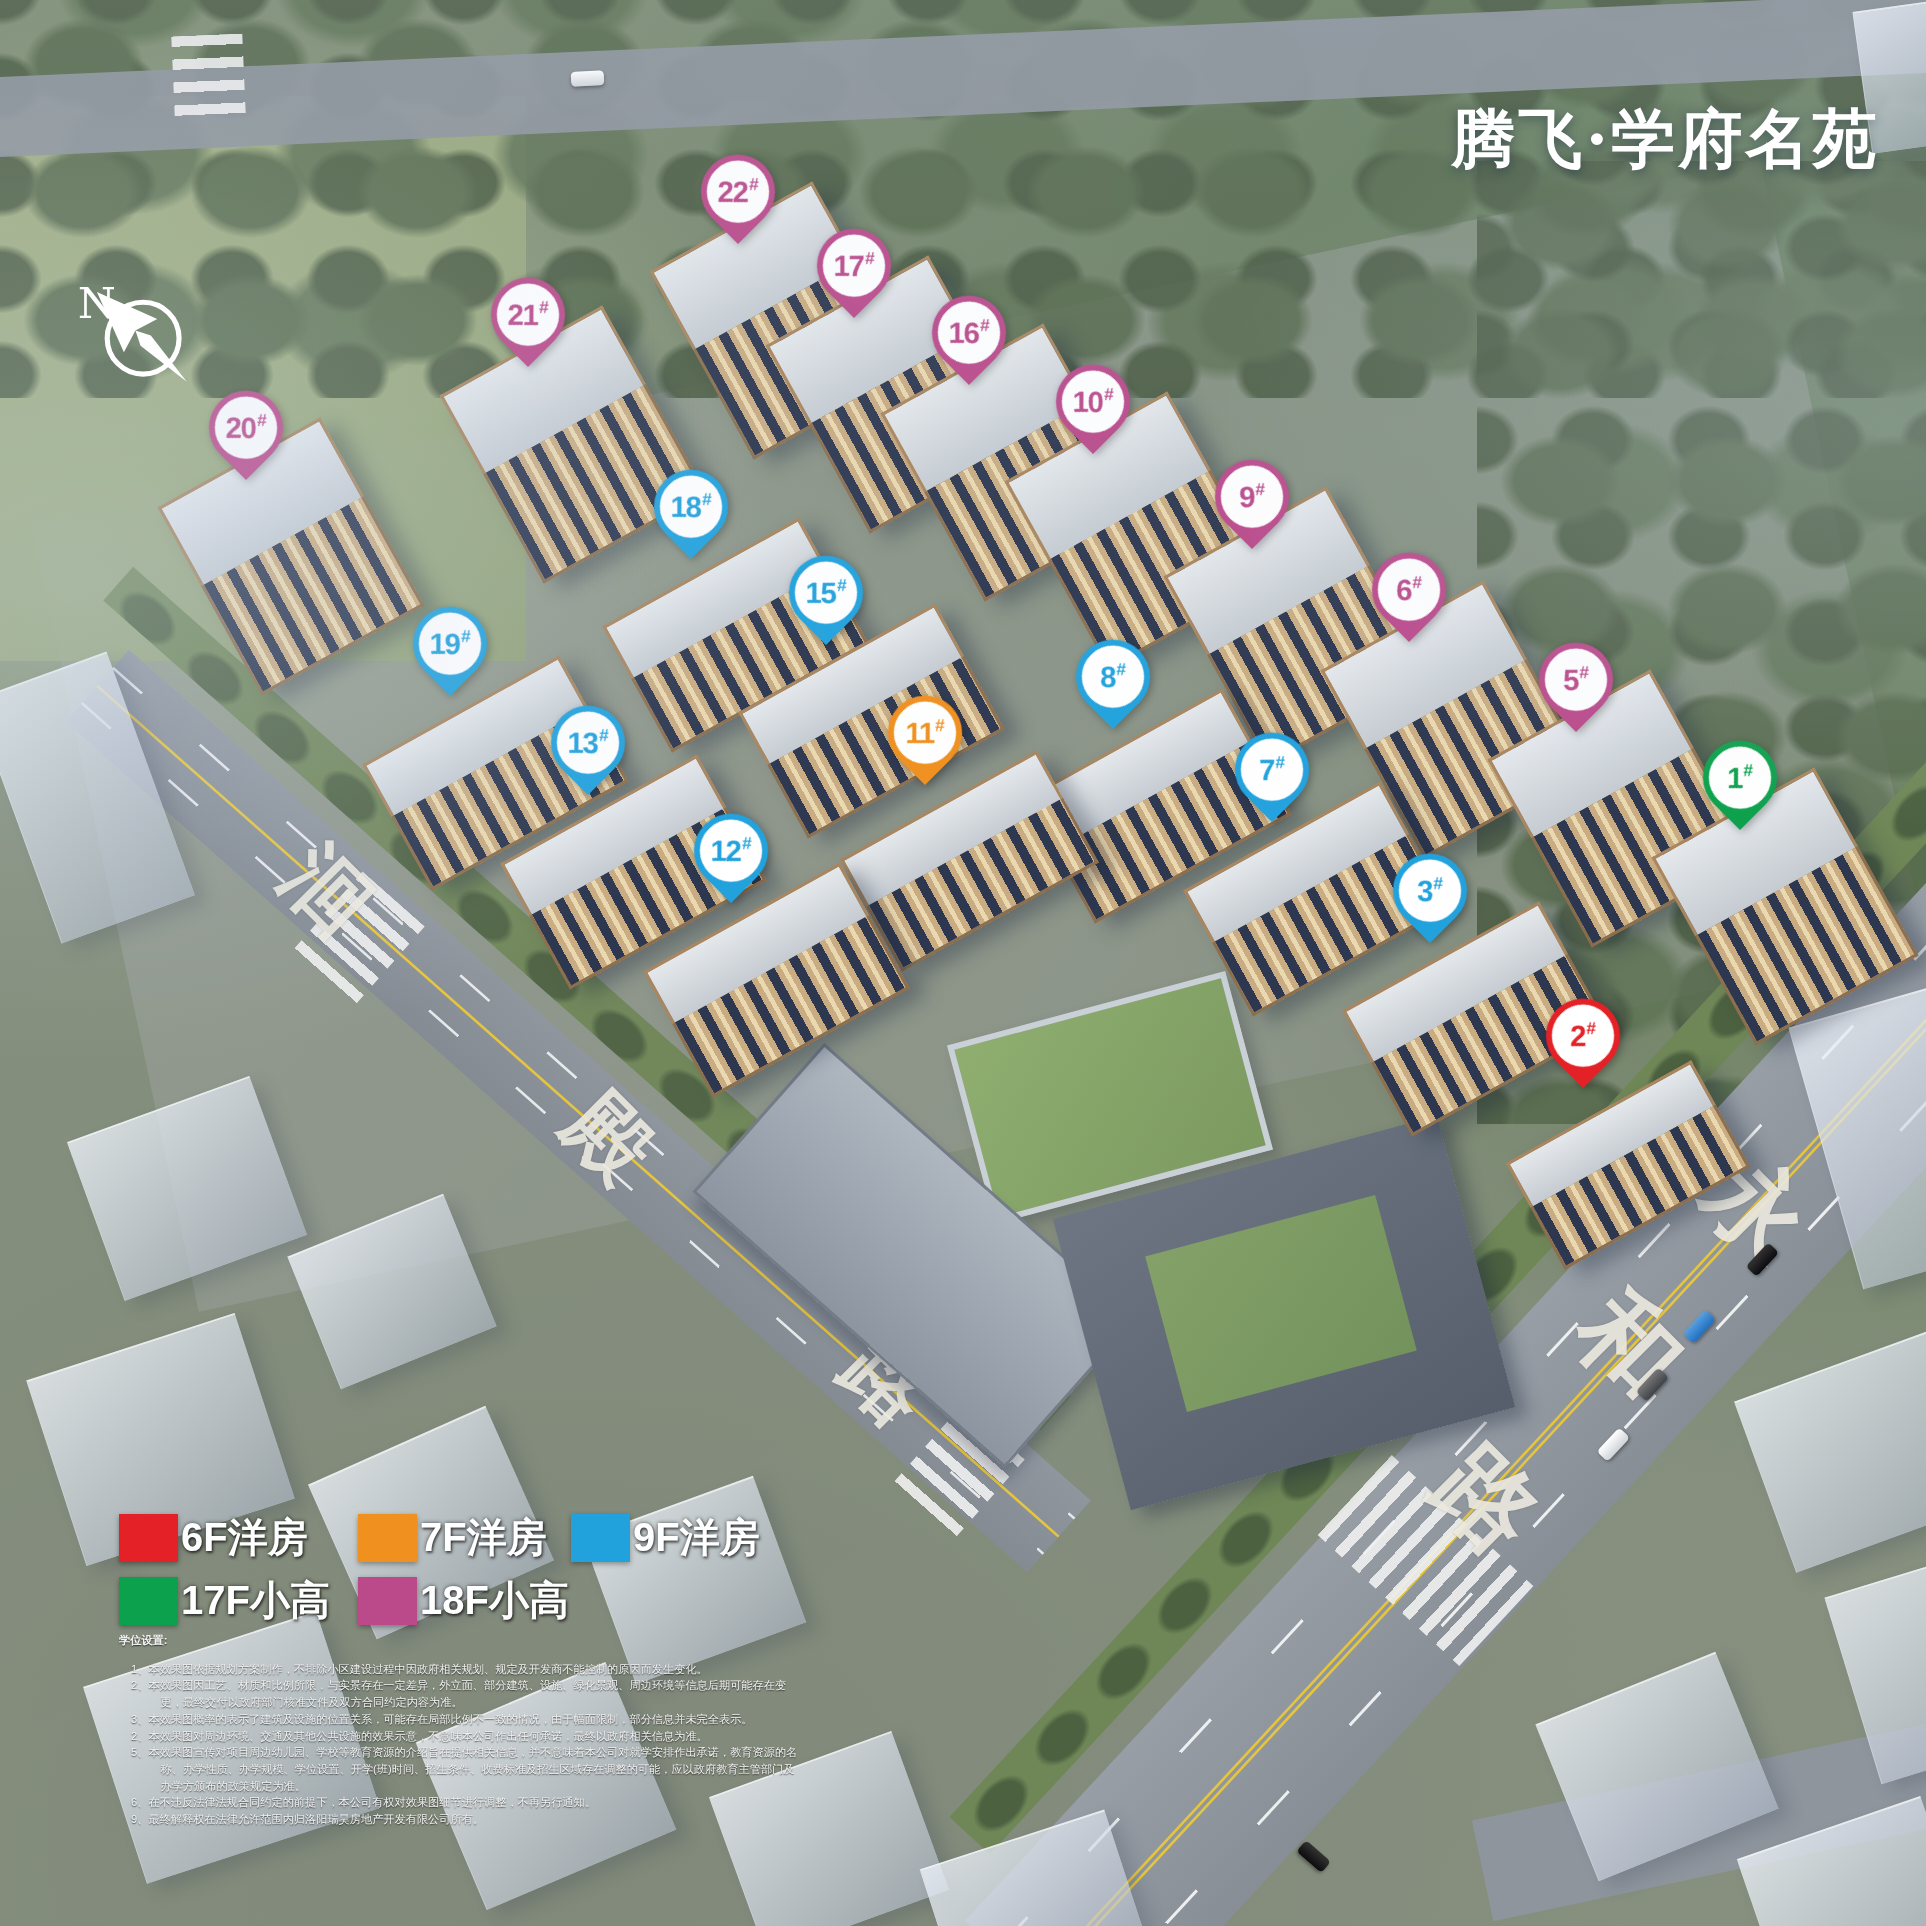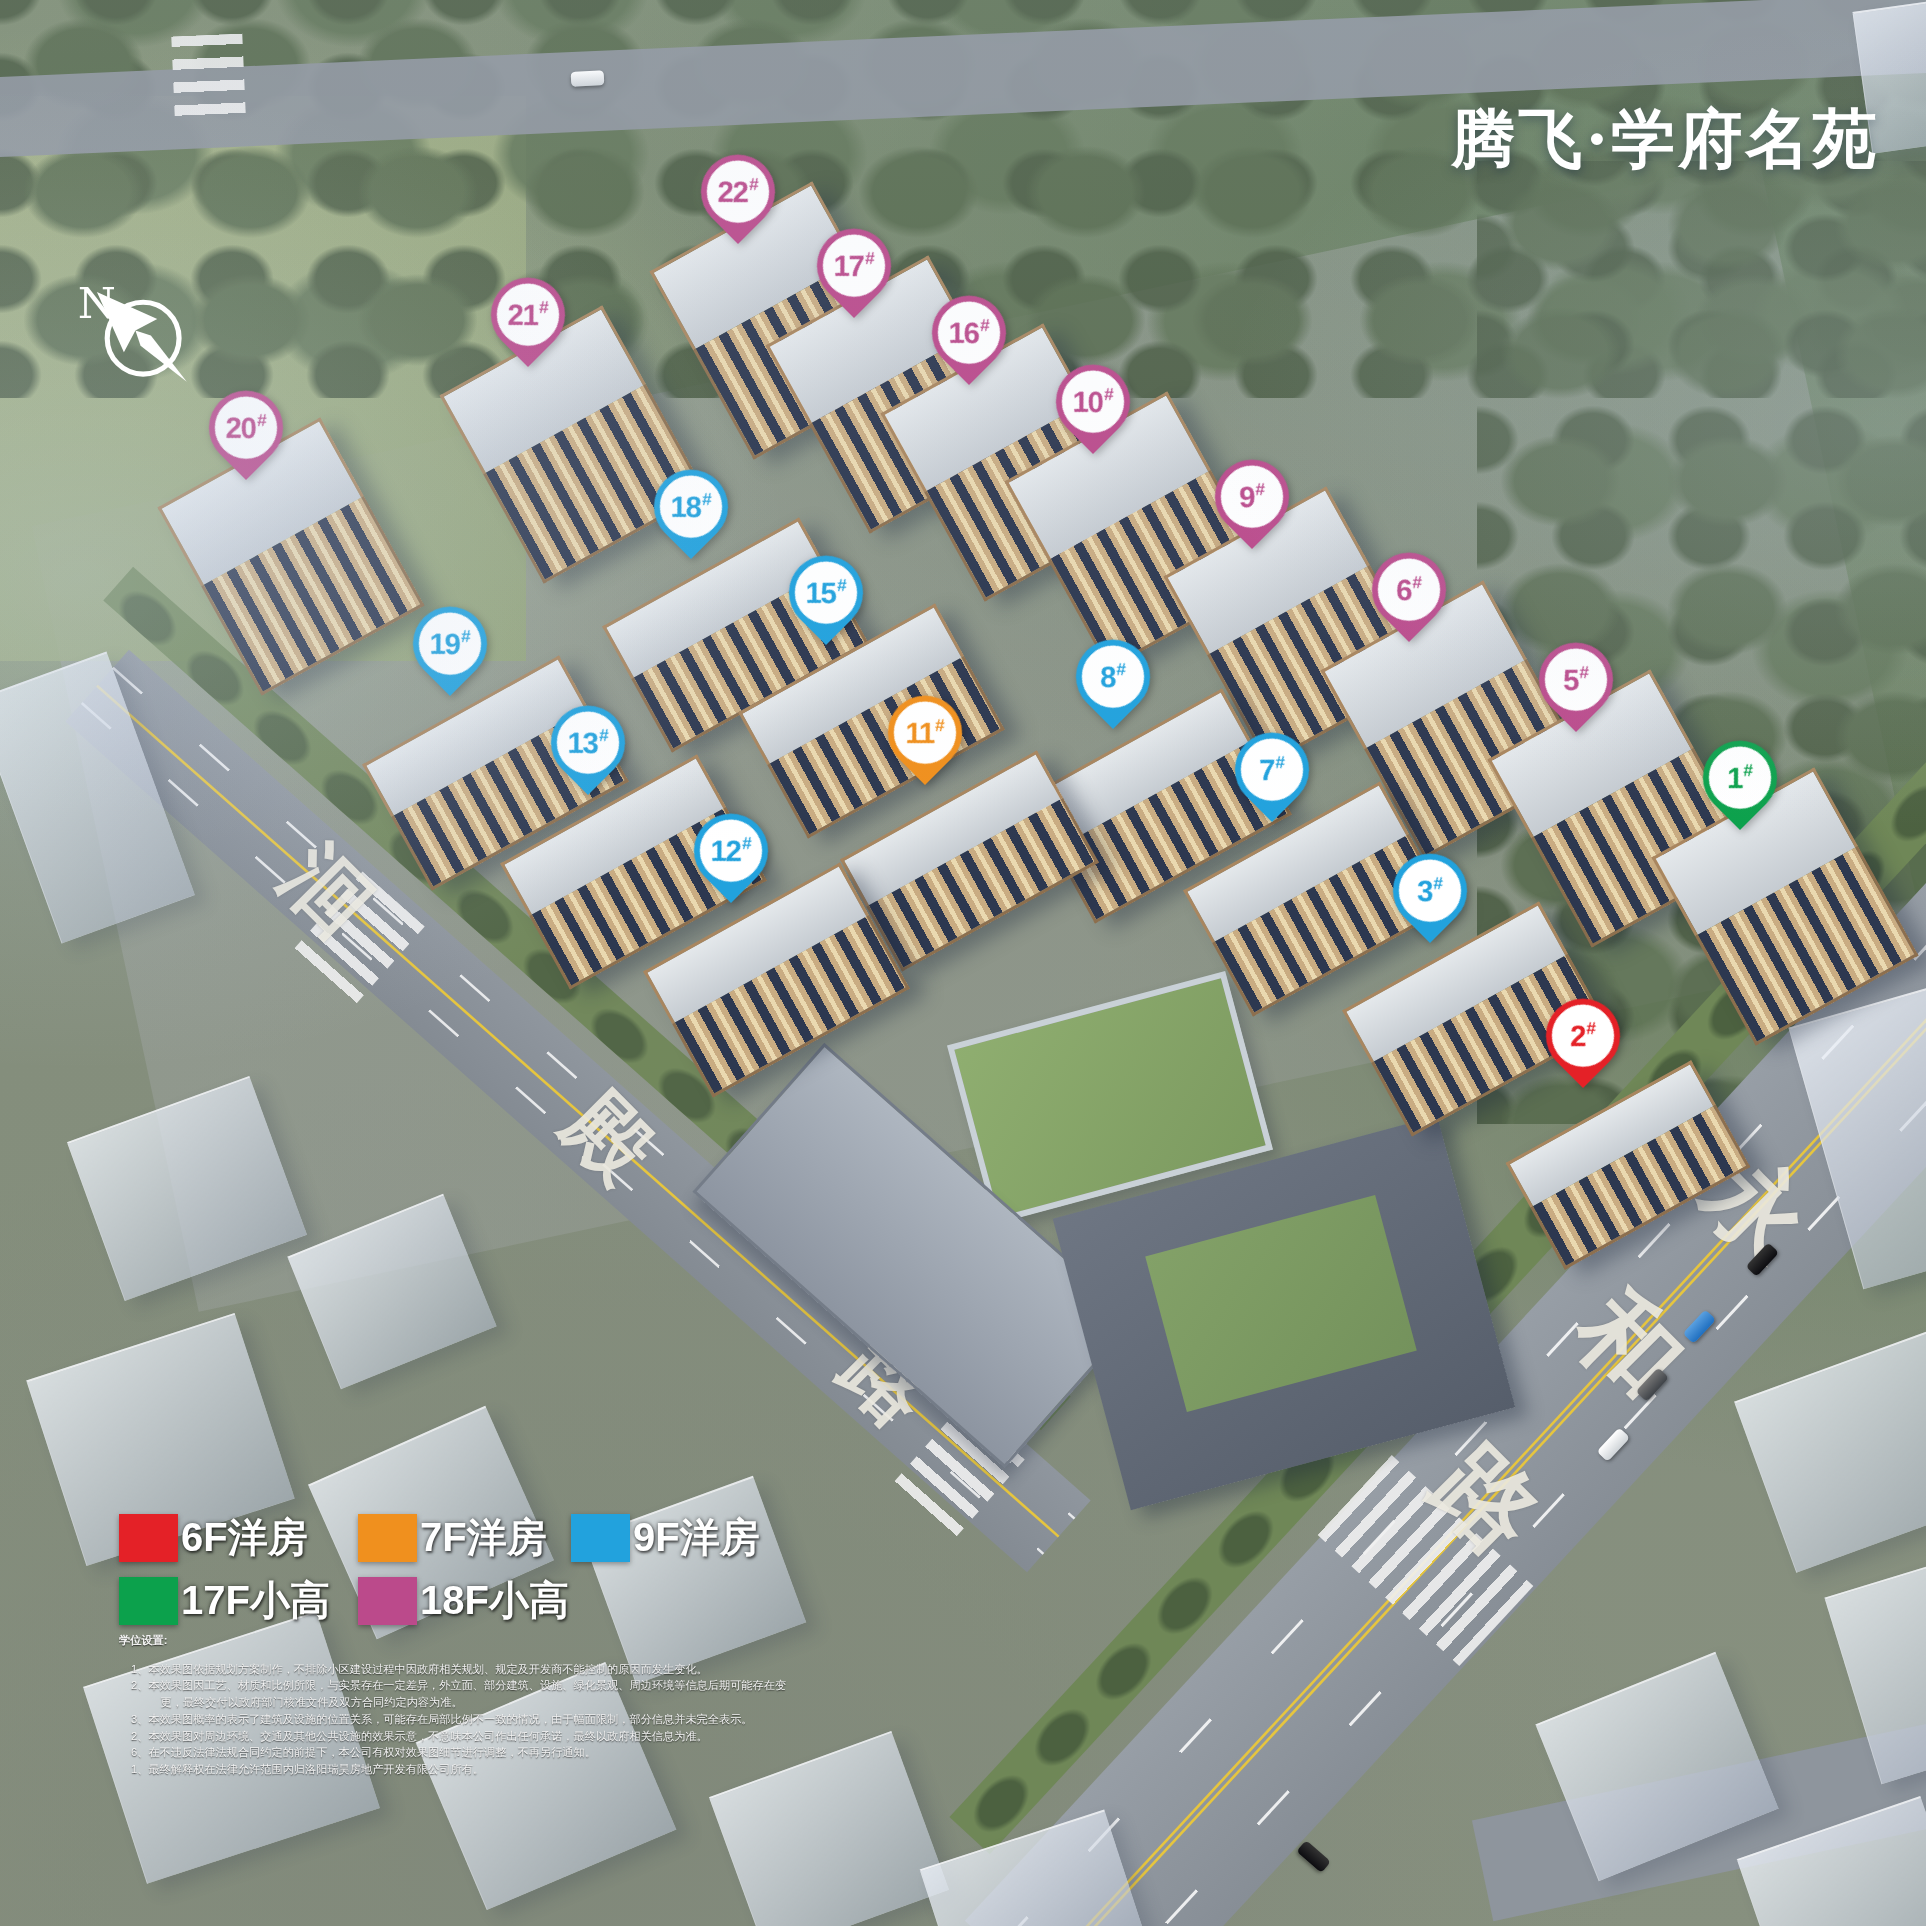--- a/index.html
+++ b/index.html
@@ -359,17 +359,18 @@
   </div>
 </div>
 
 <div id="notes">
   <div id="notes-heading">学位设置:</div>
   <ul id="notes-list">
       <li>1、本效果图依据规划方案制作，不排除小区建设过程中因政府相关规划、规定及开发商不能控制的原因而发生变化。</li>
       <li>2、本效果图因工艺、材质和比例所限，与实景存在一定差异，外立面、部分建筑、设施、绿化景观、周边环境等信息后期可能存在变更，最终交付以政府部门核准文件及双方合同约定内容为准。</li>
       <li>3、本效果图概率的表示了建筑及设施的位置关系，可能存在局部比例不一致的情况，由于幅面限制，部分信息并未完全表示。</li>
       <li>2、本效果图对周边环境、交通及其他公共设施的效果示意，不意味本公司作出任何承诺，最终以政府相关信息为准。</li>
+      <li>5、本效果图宣传对项目周边幼儿园、学校等教育资源的介绍旨在提供相关信息，并不意味着本公司对就学安排作出承诺，教育资源的名称、办学性质、办学规模、学位设置、开学(班)时间、招生条件、收费标准及招生区域存在调整的可能，应以政府教育主管部门及办学方颁布的政策规定为准。</li>
       <li>6、在不违反法律法规合同约定的前提下，本公司有权对效果图细节进行调整，不再另行通知。</li>
-      <li>1、最终解释权在法律允许范围内归洛阳瑞昊房地产开发有限公司所有。</li>
+      <li>9、最终解释权在法律允许范围内归洛阳瑞昊房地产开发有限公司所有。</li>
     </ul>
 </div>
 
 
 </body></html>

